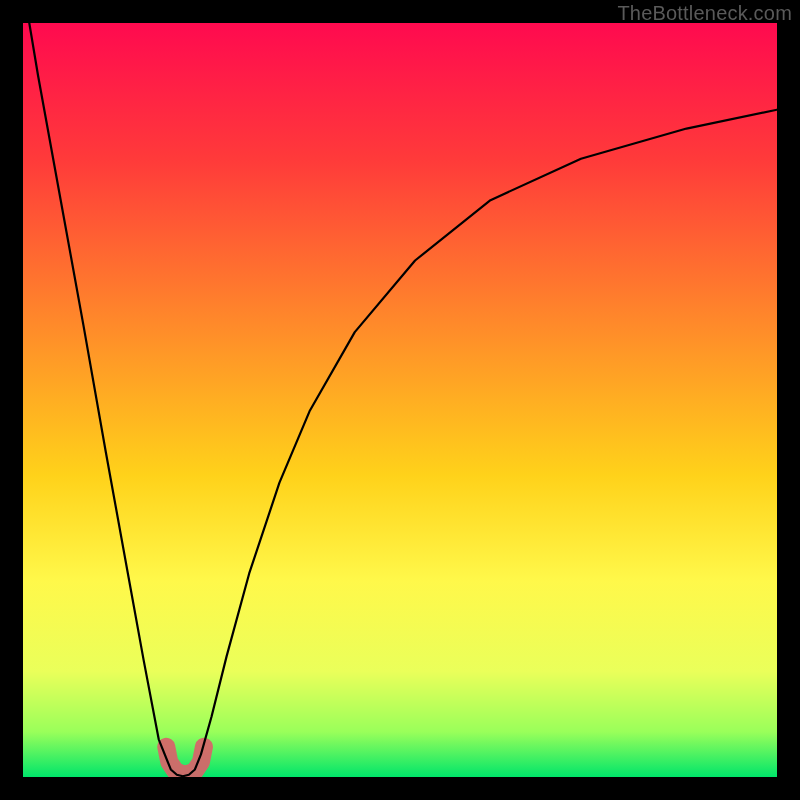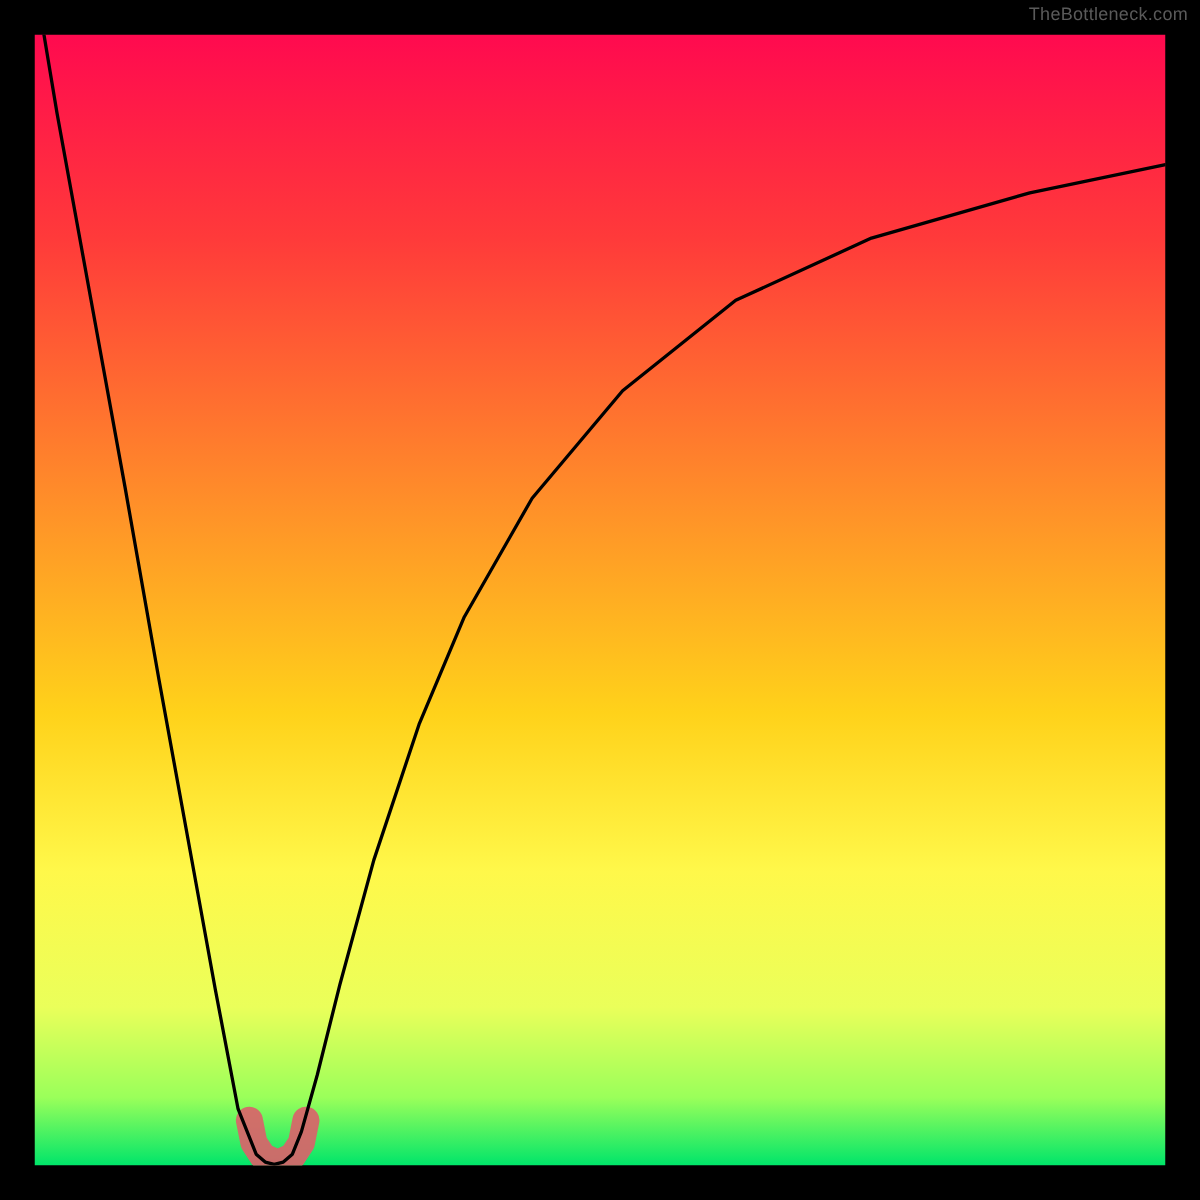--- a/index.html
+++ b/index.html
@@ -24,21 +24,21 @@
     left: 23px;
     width: 754px;
     height: 754px;
     display: block;
   }
   .watermark {
     position: absolute;
     top: 2px;
     right: 8px;
     color: #5a5a5a;
-    font-size: 12px;
+    font-size: 20px;
     font-weight: 500;
     letter-spacing: 0.2px;
     user-select: none;
   }
 </style>
 </head>
 <body>
 
 <div class="frame">
   <svg class="plot" viewBox="0 0 754 754" preserveAspectRatio="none">

